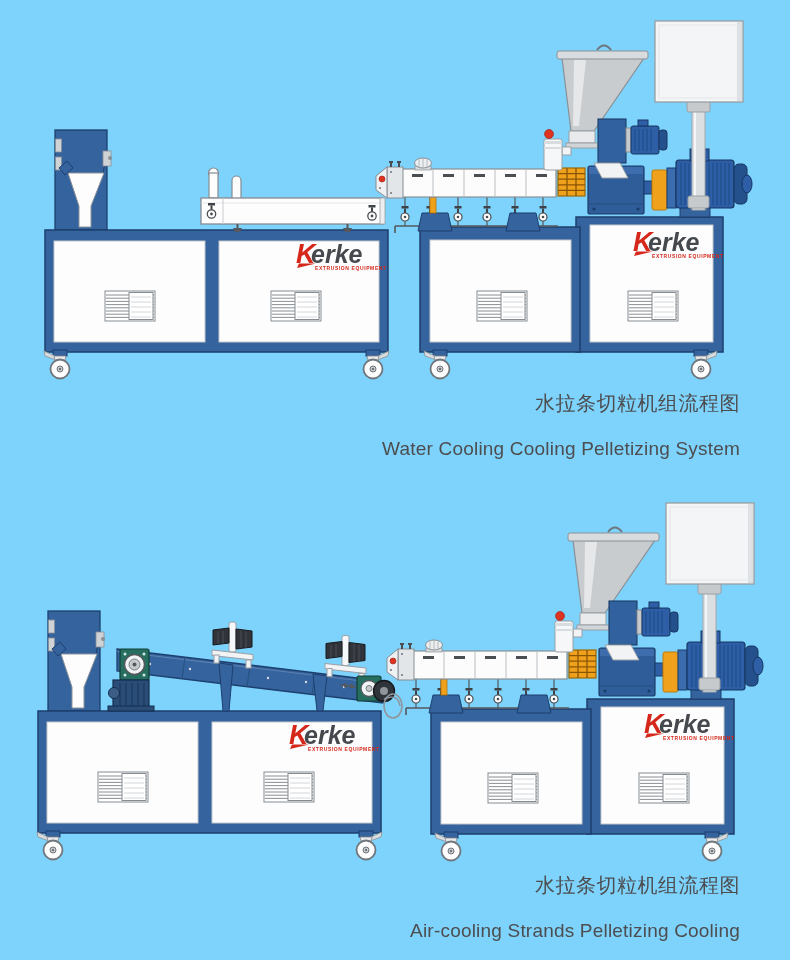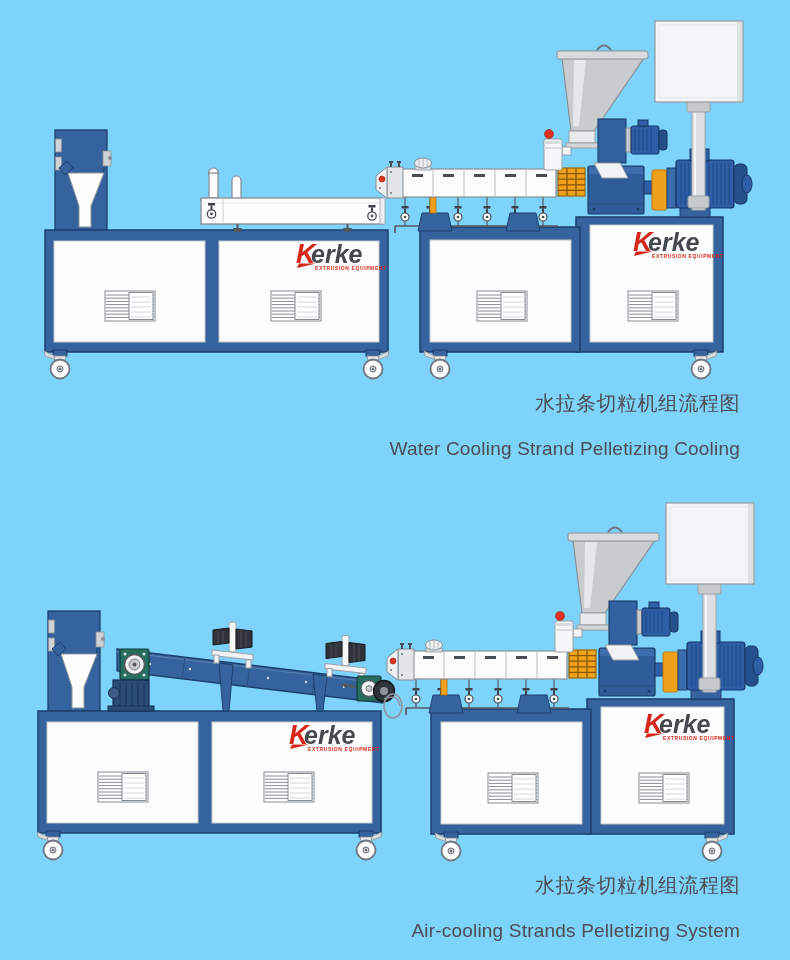--- a/index.html
+++ b/index.html
@@ -282,21 +282,21 @@
         <path d="M384,699 Q398,693 400,706" fill="none" stroke="#8f959a" stroke-width="1.4"></path>
       </g>
     </g>
 
     <use href="#extruder" transform="translate(11,482)"></use>
   </g>
 </svg>
 
 <div class="caption" style="top:391px">
   <div class="zh">水拉条切粒机组流程图</div>
-  <div class="en">Water Cooling Strand Pelletizing Cooling</div>
+  <div class="en">Water Cooling Cooling Pelletizing System</div>
 </div>
 
 <div class="caption" style="top:873px">
   <div class="zh">水拉条切粒机组流程图</div>
-  <div class="en">Air-cooling Strands Pelletizing System</div>
+  <div class="en">Air-cooling Strands Pelletizing Cooling</div>
 </div>
 
 </div>
 
 </body></html>

